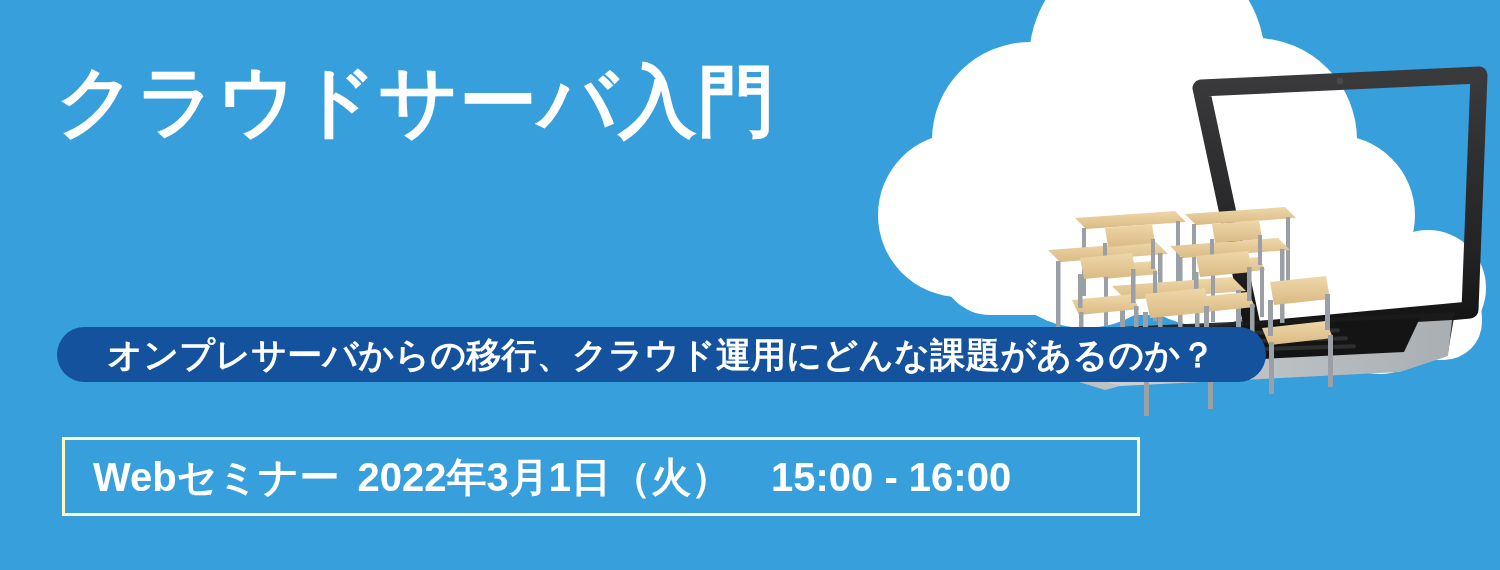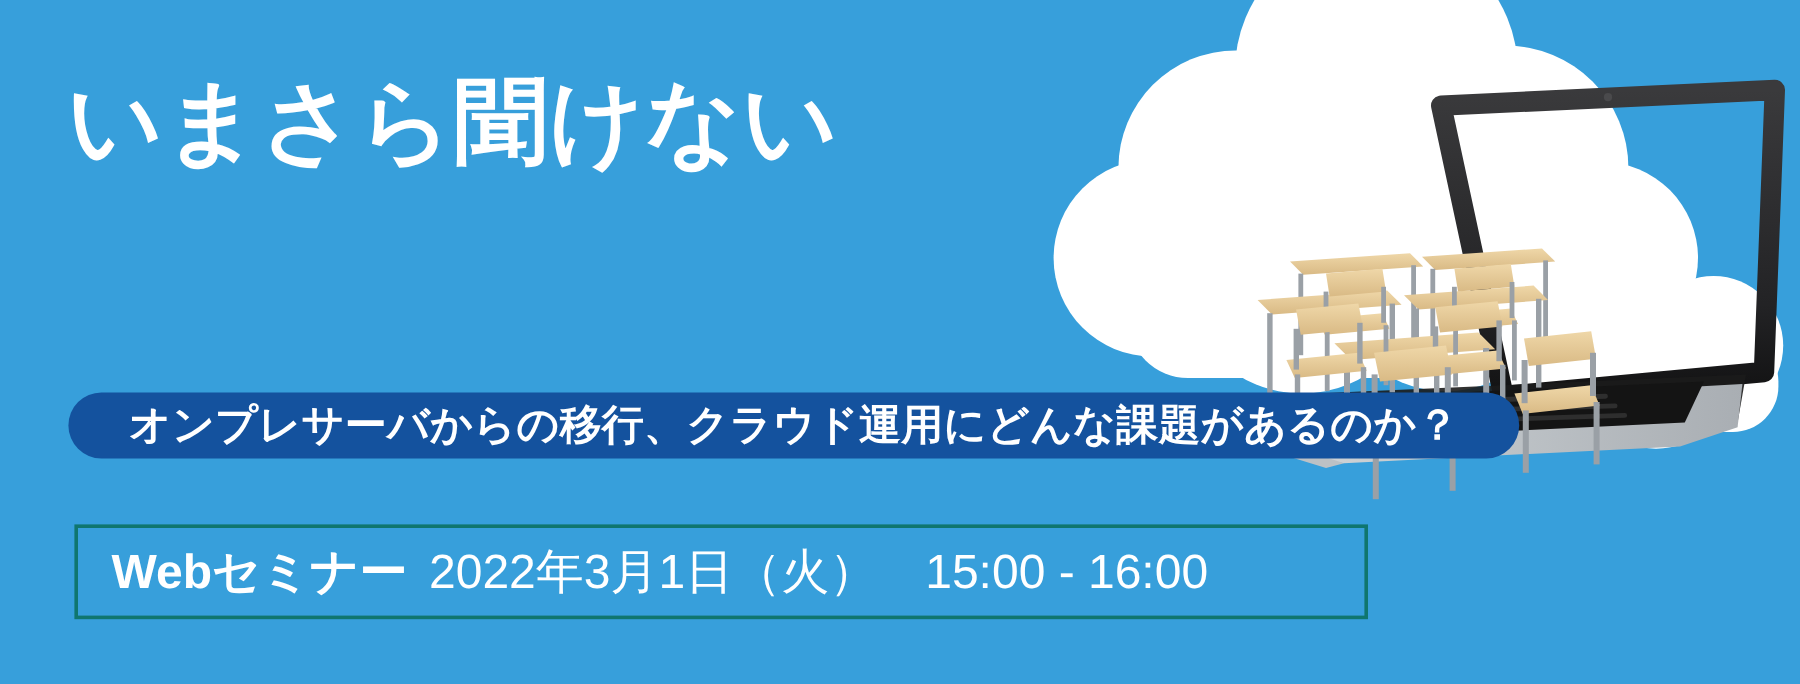--- a/index.html
+++ b/index.html
@@ -41,30 +41,30 @@
   }
   .pill-text{
     color:#ffffff;font-size:35px;font-weight:700;
     line-height:1;letter-spacing:.005em;white-space:nowrap;
   }
 
   
   .datebox{
     position:absolute;left:62px;top:437px;
     width:1078px;height:79px;
-    border:3px solid #0f766e;
+    border:3px solid #fef9c3;
     display:flex;align-items:center;
     box-sizing:border-box;
   }
   .date-inner{
     display:flex;align-items:baseline;
     padding-left:28px;color:#ffffff;white-space:nowrap;
   }
   .date-label{font-size:40px;font-weight:700;line-height:1;}
-  .date-value{font-size:40px;font-weight:400;line-height:1;margin-left:18px;}
+  .date-value{font-size:40px;font-weight:700;line-height:1;margin-left:18px;}
 
   
   .logo{
     position:absolute;left:1331px;top:420px;
     width:102px;height:102px;background:#0D3560;
     display:flex;flex-direction:column;
     align-items:center;justify-content:center;
   }
   .logo-line{
     color:#ffffff;font-size:38px;font-weight:700;
@@ -217,21 +217,21 @@
           <path d="M1262 328 L1326 321 L1333 338 L1269 345 Z" fill="url(#gWood)"></path>
           <rect x="1268" y="300" width="5" height="36" fill="#9aa0a6"></rect>
           <rect x="1325" y="294" width="5" height="36" fill="#9aa0a6"></rect>
           <rect x="1269" y="342" width="5" height="52" fill="#9aa0a6"></rect>
           <rect x="1328" y="335" width="5" height="52" fill="#9aa0a6"></rect>
         </g>
       </g>
     </svg>
   </div>
 
-  <div class="kicker">いまさら聞けない</div>
+  <div class="kicker">クラウドサーバ入門</div>
 
 
   <div class="pill">
     <span class="pill-text">オンプレサーバからの移行、クラウド運用にどんな課題があるのか？</span>
   </div>
 
   <div class="datebox">
     <div class="date-inner">
       <span class="date-label">Webセミナー</span>
       <span class="date-value">2022年3月1日（火）　15:00 - 16:00</span>

